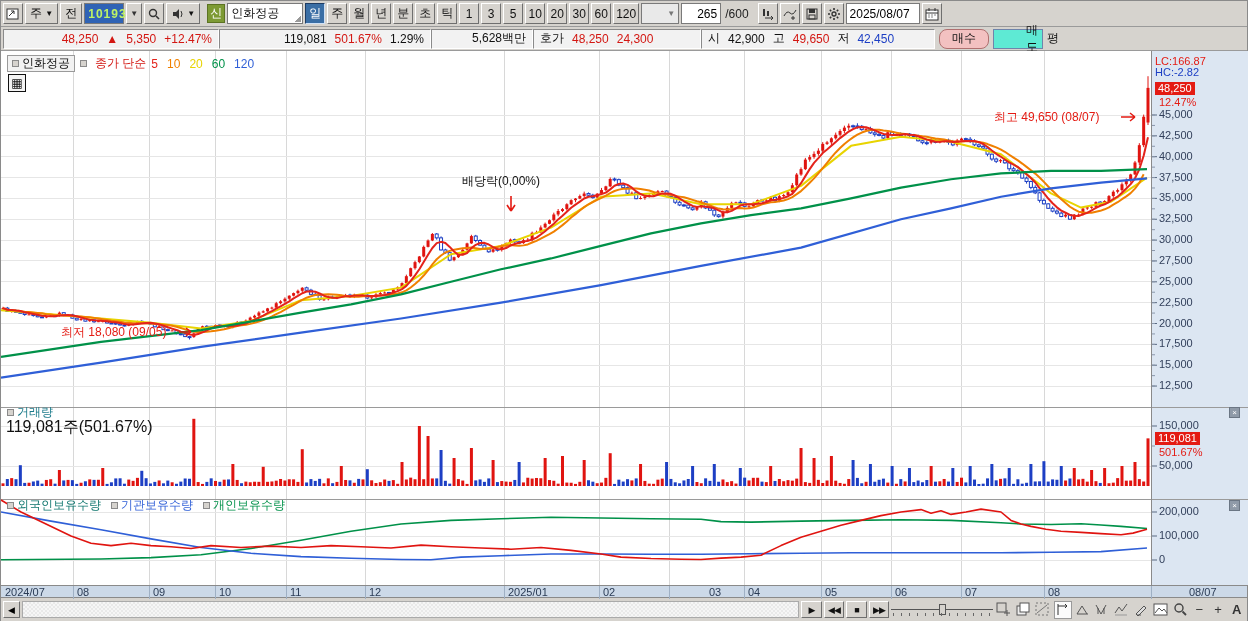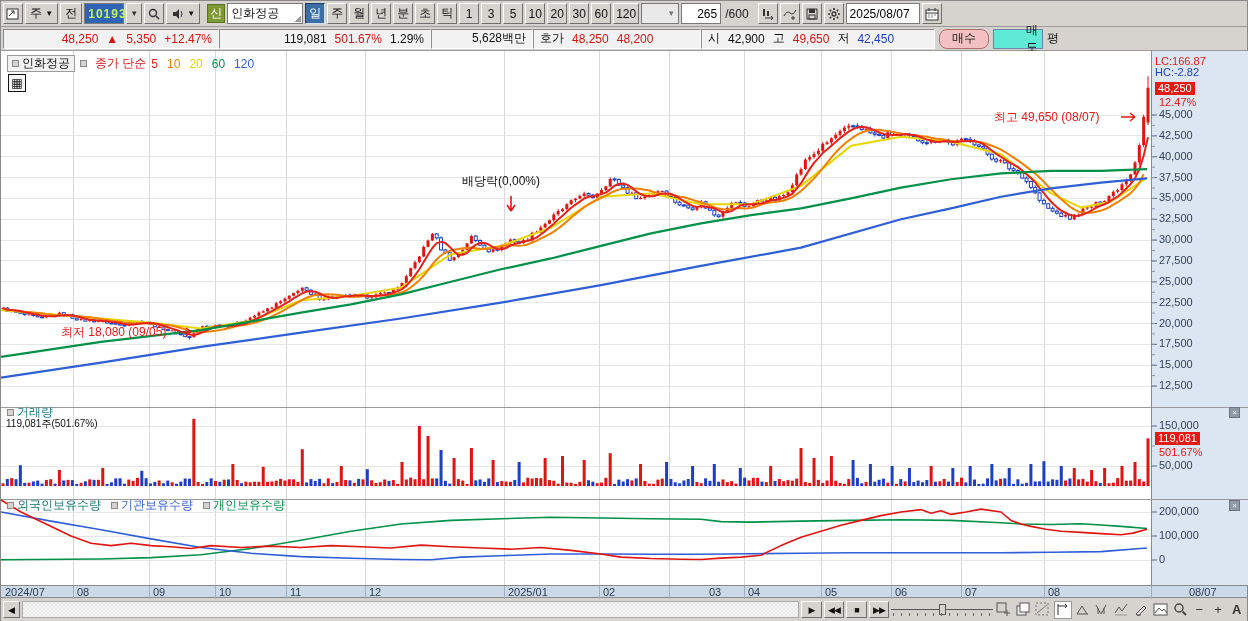--- a/index.html
+++ b/index.html
@@ -34,21 +34,21 @@
   
   .chart-wrap { position:relative; width:1248px; height:534px; background:#fff; }
   .chart-wrap svg { position:absolute; left:0; top:0; }
   .ov { position:absolute; white-space:nowrap; }
   .legend-row { left:6px; top:4px; display:flex; align-items:center; gap:5px; font-size:12px; color:#d31712; }
   .sq { display:inline-block; width:7px; height:7px; border:1px solid #8a8a8a; background:#d6d3ce; margin-right:3px; }
   .stock-chip { background:#f2f2f2; border:1px solid #9a9a9a; color:#111; padding:0 4px; height:17px; display:flex; align-items:center; }
   .grid-btn { left:7px; top:23px; width:18px; height:18px; border:1px solid #111; background:#f4f4f4; display:flex; align-items:center; justify-content:center; font-size:12px; color:#111; }
   .axis-label { position:absolute; font-size:11px; color:#33415c; }
   .vol-head { left:6px; top:353px; font-size:12px; color:#1a7a8a; display:flex; align-items:center; }
-  .vol-sub { left:5px; top:366px; font-size:10px; color:#111; }
+  .vol-sub { left:5px; top:366px; font-size:16px; color:#111; }
   .hold-head { left:6px; top:446px; font-size:12px; display:flex; gap:10px; }
   .hold-head span.item { display:flex; align-items:center; }
   .price-badge { position:absolute; background:#e41b13; color:#fff; font-size:11px; padding:0 3px; height:13px; line-height:13px; }
   .axis-red { color:#e41b13; } .axis-blue { color:#1d3fc4; }
   .xbtn { position:absolute; width:11px; height:11px; background:#8f9aa8; color:#fff; font-size:8px; line-height:10px; text-align:center; border:1px solid #6b7684; }
 
   
   .datebar { position:relative; height:13px; background:#ccd9e8; border-top:1px solid #8a8a8a; border-bottom:1px solid #8a8a8a; font-size:11px; color:#2a3b55; }
   .datebar .dlabel { position:absolute; top:0; }
   .datebar .vsep { position:absolute; top:0; width:1px; height:13px; background:#9fb0c4; }
@@ -177,21 +177,21 @@
       <span class="black">119,081</span>
       <span class="red">501.67%</span>
       <span class="black">1.29%</span>
     </div>
     <div class="cell" style="width:102px;justify-content:flex-end">
       <span class="black">5,628백만</span>
     </div>
     <div class="cell" style="width:168px">
       <span class="black">호가</span>
       <span class="red">48,250</span>
-      <span class="red">48,200</span>
+      <span class="red">24,300</span>
     </div>
     <div class="cell" style="width:234px">
       <span class="black">시</span>
       <span class="black">42,900</span>
       <span class="black">고</span>
       <span class="red">49,650</span>
       <span class="black">저</span>
       <span class="blue">42,450</span>
     </div>
     <div class="ordbtn buy">매수</div>

